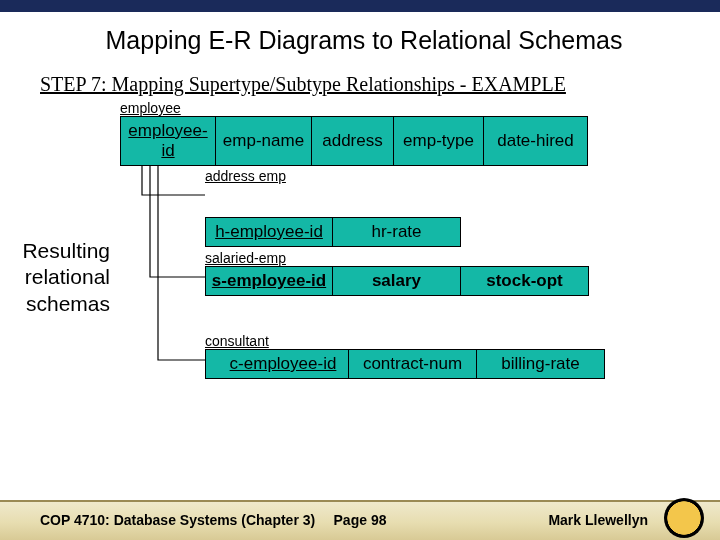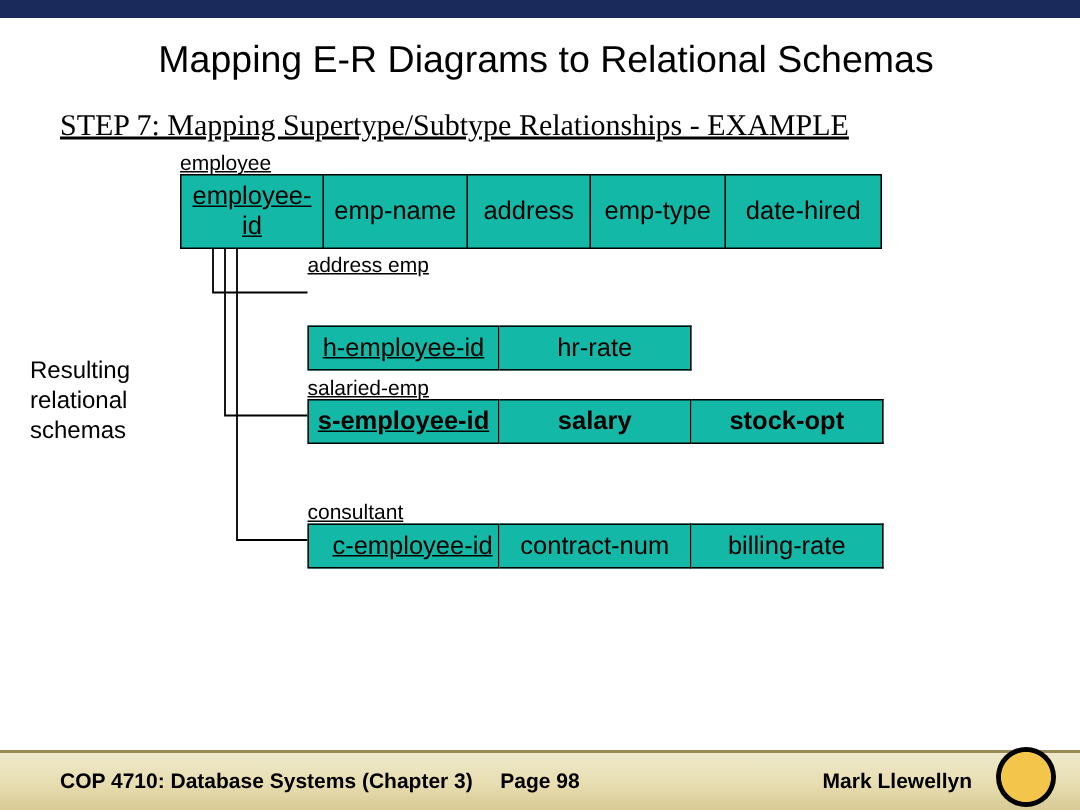--- a/index.html
+++ b/index.html
@@ -30,23 +30,24 @@
     position: relative;
     height: 340px;
     margin-top: 4px;
   }
   .label-side {
     position: absolute;
     left: 20px;
     top: 138px;
     width: 90px;
     font-family: Arial, sans-serif;
-    font-size: 16px;
+    font-size: 21px;
     line-height: 1.25;
     color: #000;
+    text-align: right;
   }
   .tbl-label {
     position: absolute;
     font-family: Arial, sans-serif;
     font-size: 14px;
     text-decoration: underline;
     color: #000;
   }
   .row {
     position: absolute;
@@ -141,21 +142,21 @@
 
   <div class="tbl-label" style="left:205px; top:150px;">salaried-emp</div>
   <div class="row" style="left:205px; top:166px;font-weight:bold;">
     <div class="cell key" style="width:128px;">s-employee-id</div>
     <div class="cell" style="width:128px;text-align:right;">salary</div>
     <div class="cell" style="width:128px;">stock-opt</div>
   </div>
 
   <div class="tbl-label" style="left:205px; top:233px;">consultant</div>
   <div class="row" style="left:205px; top:249px;">
-    <div class="cell key" style="width:128px;padding-left:14px;">c-employee-id</div>
+    <div class="cell key" style="width:144px;padding-left:14px;">c-employee-id</div>
     <div class="cell" style="width:128px;">contract-num</div>
     <div class="cell" style="width:128px;">billing-rate</div>
   </div>
 
 </div>
 
 <div class="footer">
   <div class="ftext f-left">COP 4710: Database Systems  (Chapter 3)</div>
   <div class="ftext f-center">Page 98</div>
   <div class="ftext f-right">Mark Llewellyn</div>

